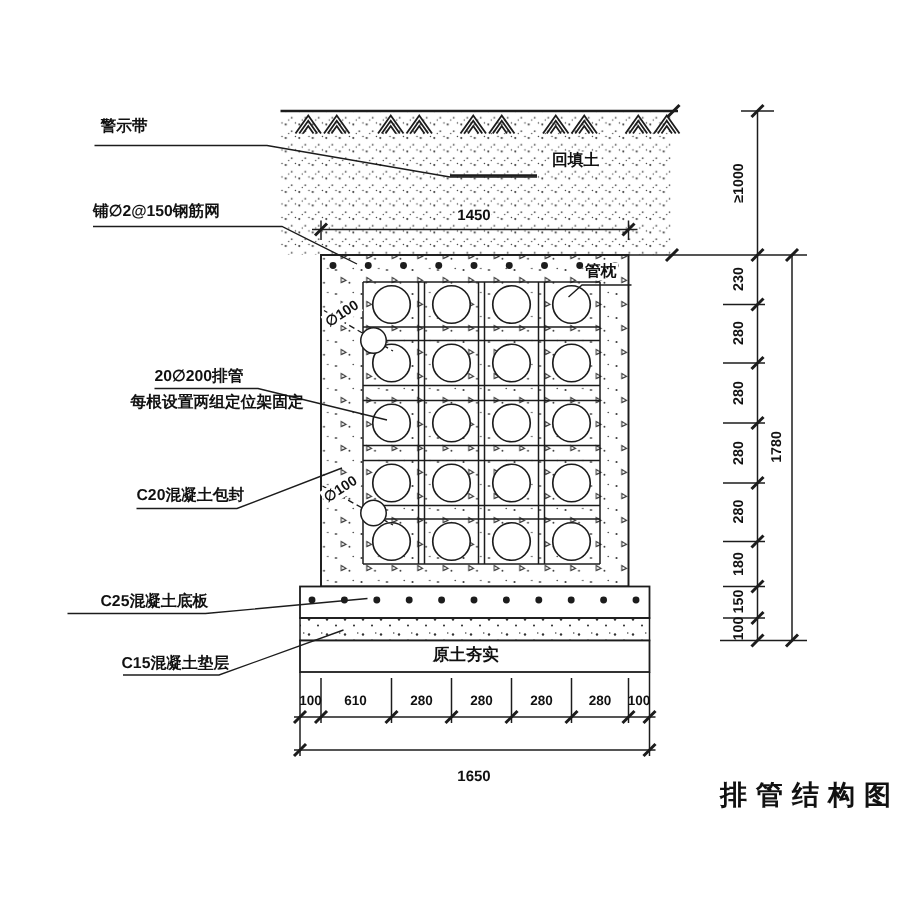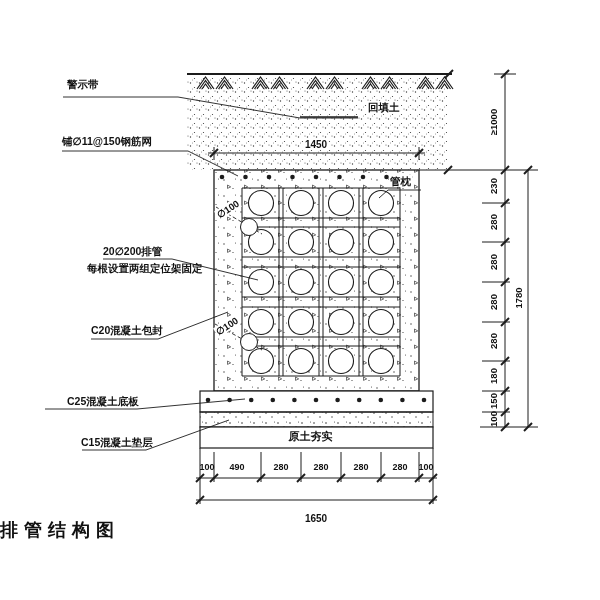--- a/index.html
+++ b/index.html
@@ -11,22 +11,22 @@
         transform:translate(-50%,-50%);background:#fff;padding:0 1px;text-align:center;}
   .dimb{position:absolute;font-size:9px;font-weight:bold;white-space:nowrap;
         transform:translate(-50%,-50%);}
   .vdim{position:absolute;font-size:9.5px;font-weight:bold;white-space:nowrap;
         transform:translate(-50%,-50%) rotate(-90deg);}
   .d100{position:absolute;font-size:9.5px;font-weight:bold;white-space:nowrap;
         transform:translate(-50%,-50%) rotate(-33deg);background:#fff;padding:0 1px;}
   .boxed{background:#fff;padding:0 1px;}
   .soiltxt{position:absolute;left:200px;top:429px;width:221px;text-align:center;
            font-size:11px;font-weight:bold;}
-  .title{position:absolute;left:0;right:0;top:518px;text-align:left;
-         font-size:18px;font-weight:bold;letter-spacing:6px;}
+  .title{position:absolute;left:0;right:0;top:518px;text-align:right;
+         font-size:18px;font-weight:bold;letter-spacing:6px;padding-left:19px;}
 </style>
 </head>
 <body>
 
 <div class="stage">
 
   <svg id="dwg" width="600" height="600" viewBox="0 0 600 600">
     <defs>
       <pattern id="soilPat" width="9" height="9" patternUnits="userSpaceOnUse">
         <circle cx="1.5" cy="2" r="0.7" fill="#3a3a3a"></circle>
@@ -234,37 +234,37 @@
         <line x1="501" y1="416" x2="509" y2="408" stroke="#1c1c1c" stroke-width="2"></line>
         <line x1="501" y1="431" x2="509" y2="423" stroke="#1c1c1c" stroke-width="2"></line>
         <line x1="524" y1="174" x2="532" y2="166" stroke="#1c1c1c" stroke-width="2"></line>
         <line x1="524" y1="431" x2="532" y2="423" stroke="#1c1c1c" stroke-width="2"></line>
         <line x1="444" y1="174" x2="452" y2="166" stroke="#1c1c1c" stroke-width="2"></line>
         <line x1="445" y1="78" x2="453" y2="70" stroke="#1c1c1c" stroke-width="2"></line>
       </g>
   </svg>
 
   <div class="lbl" style="left:67px;top:78px">警示带</div>
-  <div class="lbl" style="left:62px;top:135px">铺∅11@150钢筋网</div>
+  <div class="lbl" style="left:62px;top:135px">铺∅2@150钢筋网</div>
   <div class="lbl boxed" style="left:367px;top:101px">回填土</div>
   <div class="lbl boxed" style="left:389px;top:175px">管枕</div>
   <div class="lbl" style="left:103px;top:245px">20∅200排管</div>
   <div class="lbl" style="left:87px;top:262px">每根设置两组定位架固定</div>
   <div class="lbl" style="left:91px;top:324px">C20混凝土包封</div>
   <div class="lbl" style="left:67px;top:395px">C25混凝土底板</div>
   <div class="lbl" style="left:81px;top:436px">C15混凝土垫层</div>
   <div class="soiltxt">原土夯实</div>
 
   <div class="d100" style="left:228px;top:209px">∅100</div>
   <div class="d100" style="left:227px;top:326px">∅100</div>
 
   <div class="dimh" style="left:316px;top:144px">1450</div>
 
   <div class="dimb" style="left:207px;top:467px">100</div>
-  <div class="dimb" style="left:237px;top:467px">490</div>
+  <div class="dimb" style="left:237px;top:467px">610</div>
   <div class="dimb" style="left:281px;top:467px">280</div>
   <div class="dimb" style="left:321px;top:467px">280</div>
   <div class="dimb" style="left:361px;top:467px">280</div>
   <div class="dimb" style="left:400px;top:467px">280</div>
   <div class="dimb" style="left:426px;top:467px">100</div>
   <div class="dimh" style="left:316px;top:518px">1650</div>
 
   <div class="vdim" style="left:493px;top:122px">≥1000</div>
   <div class="vdim" style="left:493px;top:186px">230</div>
   <div class="vdim" style="left:493px;top:222px">280</div>

